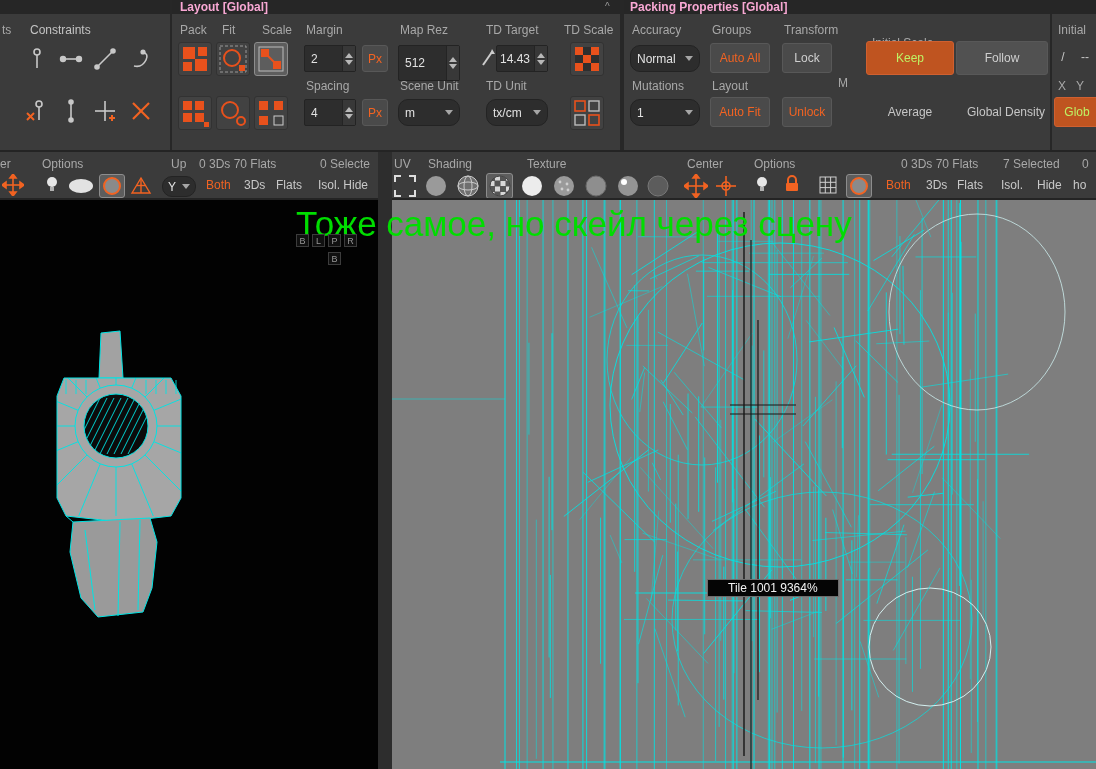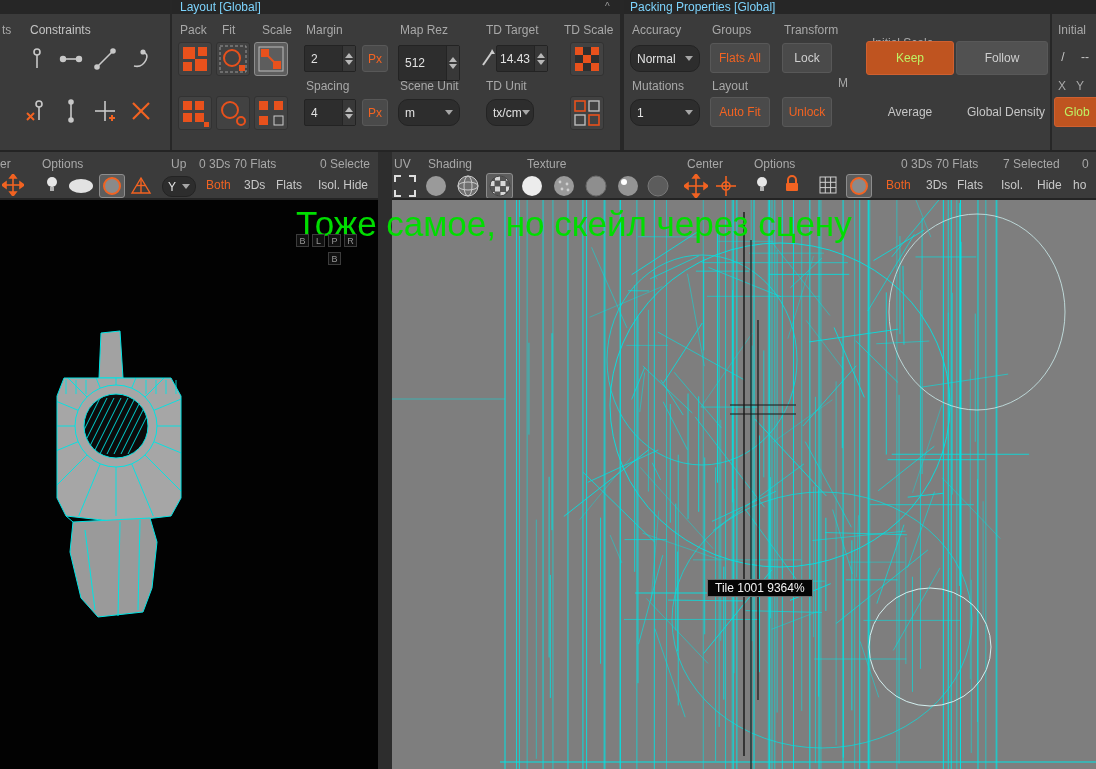--- a/index.html
+++ b/index.html
@@ -2,21 +2,21 @@
 <html><head>
 <meta charset="utf-8">
 <style>
   *{margin:0;padding:0;box-sizing:border-box}
   html,body{width:1096px;height:769px;overflow:hidden;background:#3b3b3b;
     font-family:"Liberation Sans",sans-serif;position:relative}
   .abs{position:absolute}
   .sec{font-size:12px;color:#a8a8a8;white-space:nowrap}
   .lbl-lt{font-size:12px;color:#c4c4c4;white-space:nowrap}
   .titlestrip{left:0;top:0;width:1096px;height:14px;background:#262626}
-  .paneltitle{font-size:12px;font-weight:normal;color:#7dd3fc;line-height:14px;white-space:nowrap}
+  .paneltitle{font-size:12px;font-weight:bold;color:#f9a8d4;line-height:14px;white-space:nowrap}
   .vdiv{background:#272727}
   .hdiv{background:#242424}
   .inputbox{background:#2d2d2d;border:1px solid #232323;color:#e2e2e2;font-size:12px;
     display:flex;align-items:center;padding-left:6px;border-radius:2px}
   .spincol{margin-left:auto;width:13px;height:100%;display:flex;flex-direction:column;
     align-items:center;justify-content:center;gap:2px;background:#383838;border-left:1px solid #242424}
   .tri-up{width:0;height:0;border-left:4px solid transparent;border-right:4px solid transparent;border-bottom:5px solid #b8b8b8}
   .tri-down{width:0;height:0;border-left:4px solid transparent;border-right:4px solid transparent;border-top:5px solid #b8b8b8}
   .dd{background:#2d2d2d;border:1px solid #232323;color:#e2e2e2;font-size:12px;
     display:flex;align-items:center;padding:0 6px;border-radius:10px}
@@ -29,21 +29,21 @@
   .btn.flat{background:transparent;border-color:transparent;color:#c6c6c6}
   .iconbtn{display:flex;align-items:center;justify-content:center;background:#424242;
     border:1px solid #323232;border-radius:3px}
   .iconbtn.sel{background:#5d5d5d;border-color:#8d8d8d}
   .flaticon{display:flex;align-items:center;justify-content:center}
   .tgl{font-size:12px;color:#c9c9c9;white-space:nowrap}
   .tgl.on{color:#f26322}
   .hintkey{width:13px;height:13px;background:#101010;border:1px solid #3c3c3c;color:#969696;
     font-size:9px;display:flex;align-items:center;justify-content:center}
   .tooltip{background:#050505;border:1px solid #6e6e6e;color:#f2f2f2;font-size:12px;
-    padding:1px 7px;white-space:nowrap}
+    padding:1px 20px;white-space:nowrap}
   .annotation{font-size:35px;color:#00dd00;white-space:nowrap;z-index:10}
 </style>
 </head>
 <body>
 
 <div class="abs titlestrip">
   <span class="abs paneltitle" style="left:180px;top:0">Layout [Global]</span>
   <span class="abs" style="left:605px;top:0;font-size:10px;color:#9a9a9a;line-height:14px">^</span>
   <span class="abs paneltitle" style="left:630px;top:0">Packing Properties [Global]</span>
 </div>
@@ -252,21 +252,21 @@
         <i class="tri-up"></i>
         <i class="tri-down"></i>
       </span>
   </div>
   <div class="abs btn otext" style="left:190px;top:85px;width:26px;height:27px">Px</div>
 
   <div class="abs dd" style="left:226px;top:85px;width:62px;height:27px">
     <span>m</span>
       <span class="caret"></span>
   </div>
-  <div class="abs dd" style="left:314px;top:85px;width:48px;height:27px">
+  <div class="abs dd" style="left:314px;top:85px;width:62px;height:27px">
     <span>tx/cm</span>
       <span class="caret"></span>
   </div>
 
   <span class="abs iconbtn" style="left:398px;top:82px;width:34px;height:34px">
     <svg width="30" height="30">
         <g fill="none" stroke="#e8511c" stroke-width="1.6">
       <rect x="3" y="3" width="10" height="10"></rect>
           <rect x="17" y="17" width="10" height="10"></rect>
         </g>
@@ -282,21 +282,21 @@
   <span class="abs sec" style="left:8px;top:9px">Accuracy</span>
   <span class="abs sec" style="left:88px;top:9px">Groups</span>
   <span class="abs sec" style="left:160px;top:9px">Transform</span>
   <span class="abs sec" style="left:248px;top:22px">Initial Scale</span>
   <span class="abs sec" style="left:434px;top:9px">Initial</span>
 
   <div class="abs dd" style="left:6px;top:31px;width:70px;height:27px">
     <span>Normal</span>
       <span class="caret"></span>
   </div>
-  <div class="abs btn otext" style="left:86px;top:29px;width:60px;height:30px">Flats All</div>
+  <div class="abs btn otext" style="left:86px;top:29px;width:60px;height:30px">Auto All</div>
   <div class="abs btn" style="left:158px;top:29px;width:50px;height:30px">Lock</div>
   <div class="abs btn obg" style="left:242px;top:27px;width:88px;height:34px">Keep</div>
   <div class="abs btn" style="left:332px;top:27px;width:92px;height:34px;background:#515151">Follow</div>
   <div class="abs btn flat" style="left:430px;top:31px;width:18px;height:24px">/</div>
   <div class="abs btn flat" style="left:450px;top:31px;width:22px;height:24px">--</div>
 
   <span class="abs sec" style="left:8px;top:65px">Mutations</span>
   <span class="abs sec" style="left:88px;top:65px">Layout</span>
   <span class="abs sec" style="left:214px;top:62px">M</span>
   <span class="abs sec" style="left:434px;top:65px">X</span>

